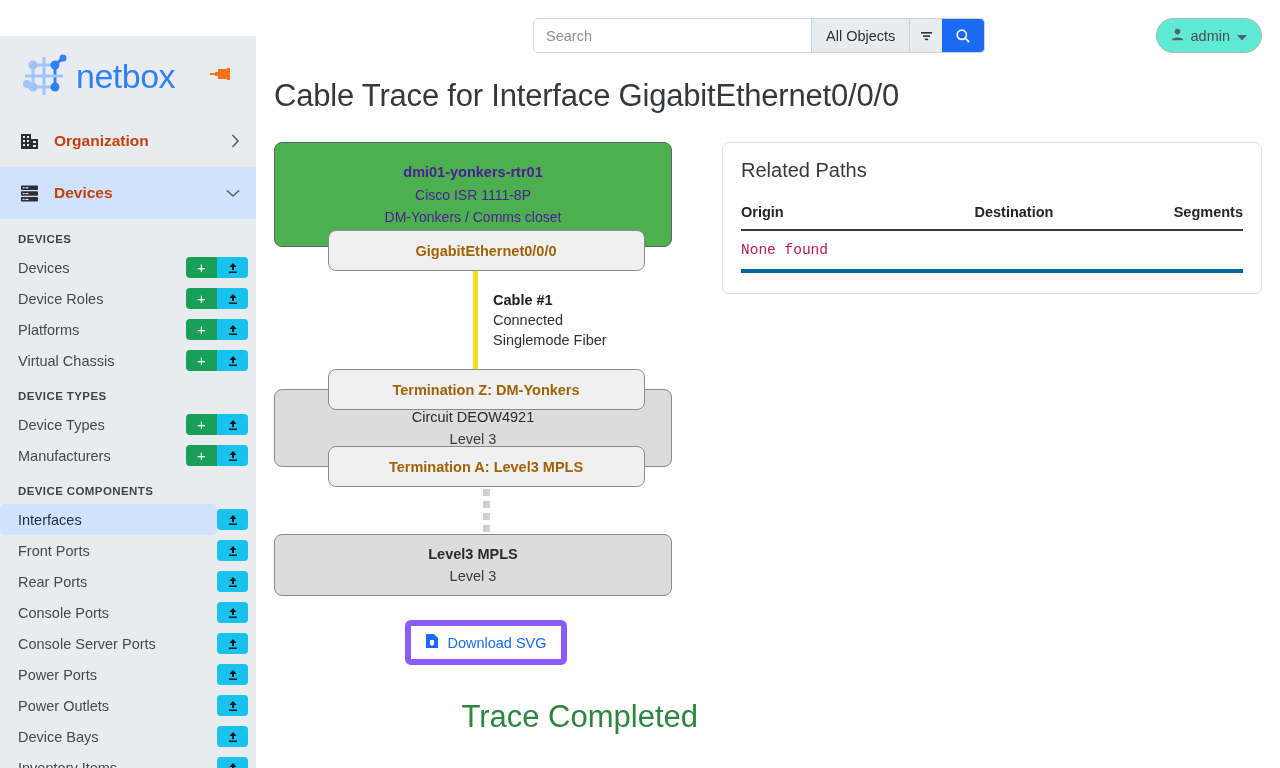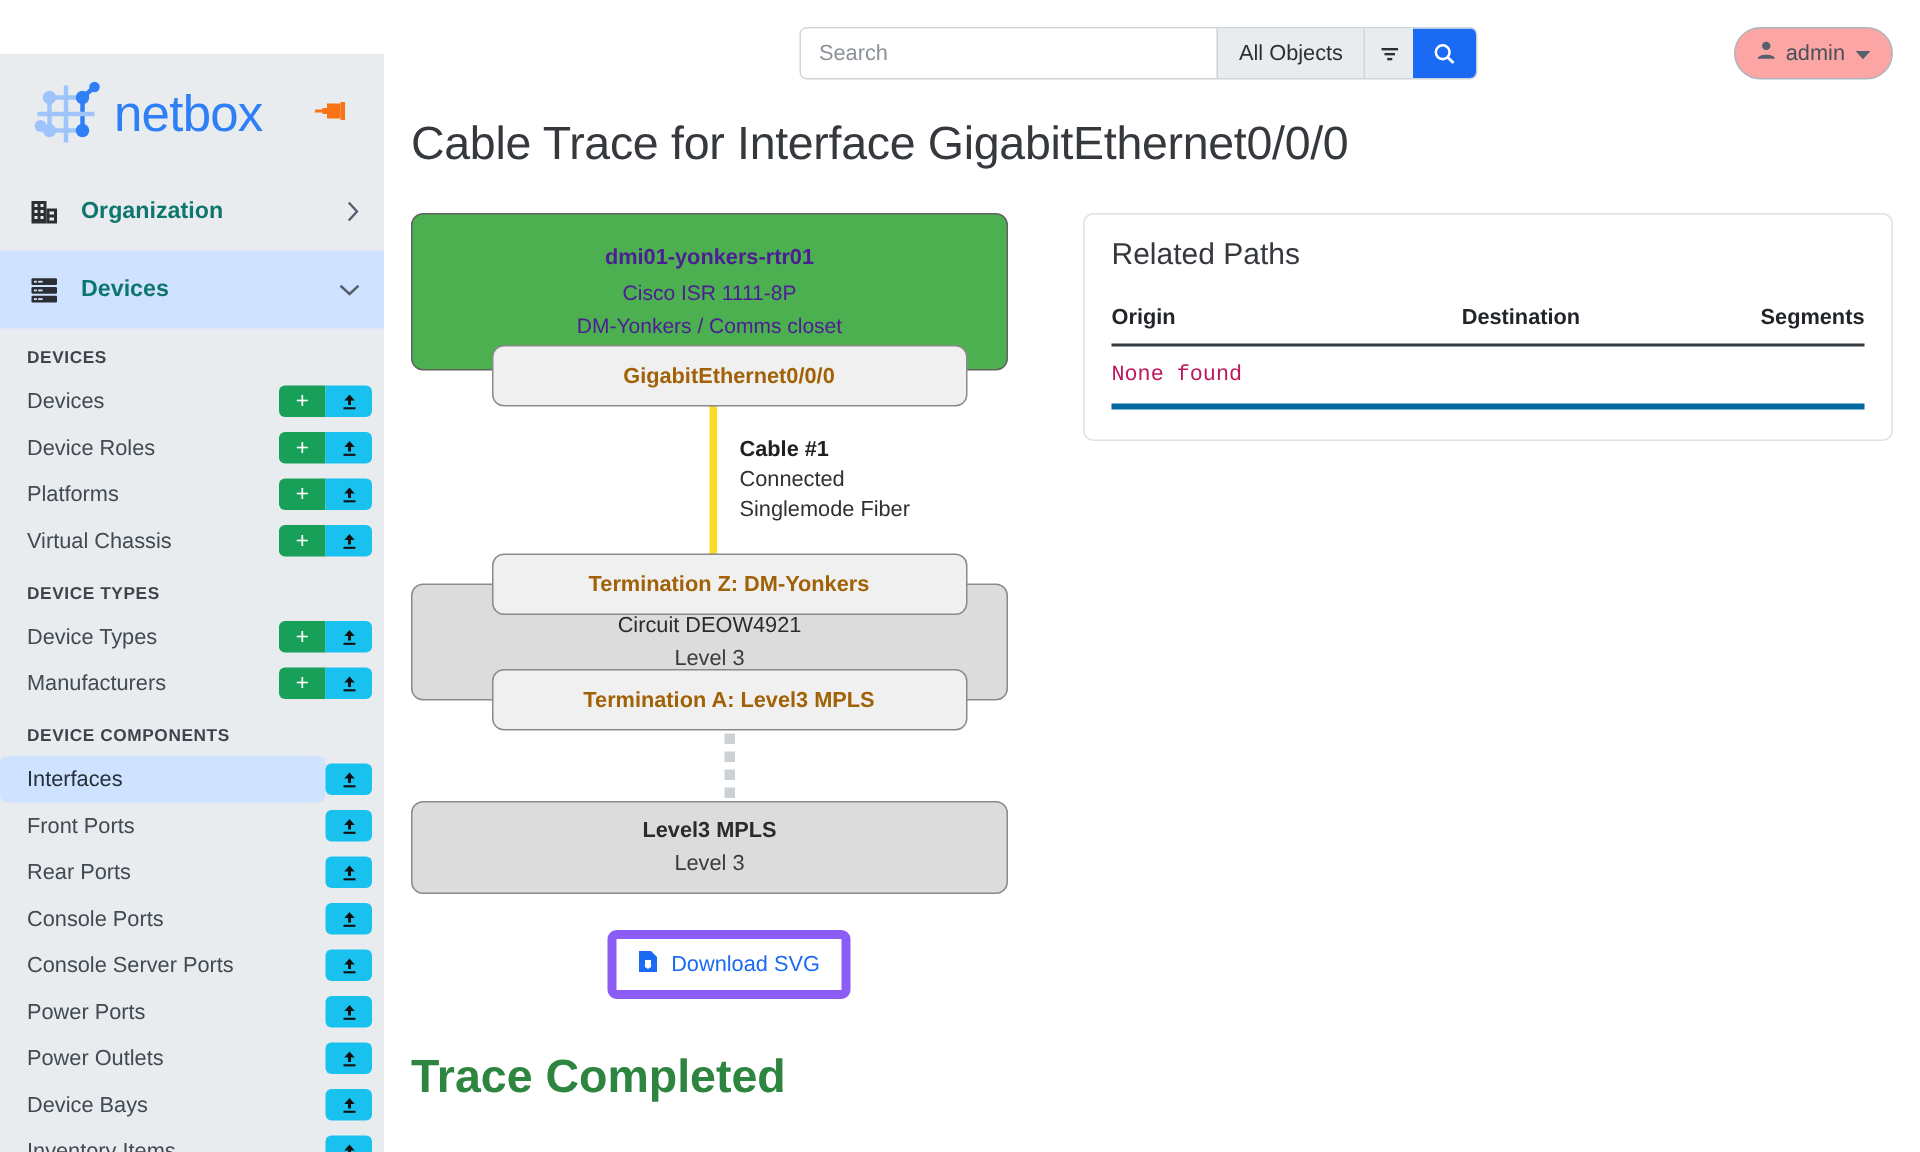--- a/index.html
+++ b/index.html
@@ -37,21 +37,21 @@
   }
   .pin-icon {
     position: absolute; right: 24px; top: 29px;
     width: 22px; height: 18px;
   }
 
   .nav-group {
     display: flex; align-items: center;
     height: 52px; padding: 0 16px 0 16px;
     cursor: pointer;
-    font-size: 15.5px; font-weight: 700; color: #0f766e;
+    font-size: 15.5px; font-weight: 700; color: #c2410c;
   }
   .nav-group.active { background: #cfe2ff; }
   .nav-group .gicon { width: 26px; display: flex; align-items: center; justify-content: center; }
   .nav-group .glabel { margin-left: 12px; flex: 1; }
   .nav-group .gchev { color: #55606b; font-size: 13px; display: flex; align-items: center; }
 
   .sec-title {
     font-size: 11.5px; font-weight: 700; letter-spacing: 0.4px;
     color: #3d444b; padding: 14px 0 7px 18px; text-transform: uppercase;
   }
@@ -105,21 +105,21 @@
     width: 33px; background: #e9ecef; border-left: 1px solid #ced4da; cursor: pointer;
   }
   .search-go {
     display: flex; align-items: center; justify-content: center;
     width: 42px; background: #1a6af3; cursor: pointer;
   }
   .userbtn {
     position: absolute; right: 18px; top: 18px;
     height: 35px; display: flex; align-items: center; gap: 7px;
     padding: 16px 14px; border: 1px solid #adb5bd; border-radius: 18px;
-    font-size: 14.5px; color: #495057; background: #fca5a5; cursor: pointer;
+    font-size: 14.5px; color: #495057; background: #5eead4; cursor: pointer;
   }
 
   .page-title {
     font-size: 31px; font-weight: 400; color: #35393d;
     padding: 8px 0 0 18px; letter-spacing: -0.2px;
   }
 
   .content { display: flex; padding: 28px 18px 0 18px; }
 
   
@@ -178,22 +178,22 @@
 
   .dl-wrap { display: flex; justify-content: center; margin-top: 24px; }
   .dl-btn {
     display: flex; align-items: center; gap: 8px;
     border: 6px solid #8b5cf6; border-radius: 6px;
     padding: 7px 14px; background: #fff; color: #1a6af3;
     font-size: 14.5px; cursor: pointer;
     font-family: "Liberation Sans", sans-serif;
   }
   .trace-status {
-    text-align: left; font-size: 31px; color: #2e8540;
-    margin-top: 34px; font-weight: 700;
+    text-align: right; font-size: 31px; color: #2e8540;
+    margin-top: 34px; font-weight: 400;
   }
 
   
   .side-col { flex: 1; padding-left: 24px; }
   .card {
     border: 1px solid #dee2e6; border-radius: 7px;
     background: #fff; padding: 16px 18px 20px 18px;
   }
   .card-title { font-size: 20px; color: #35393d; margin-bottom: 22px; }
   table.rp { width: 100%; border-collapse: collapse; }

